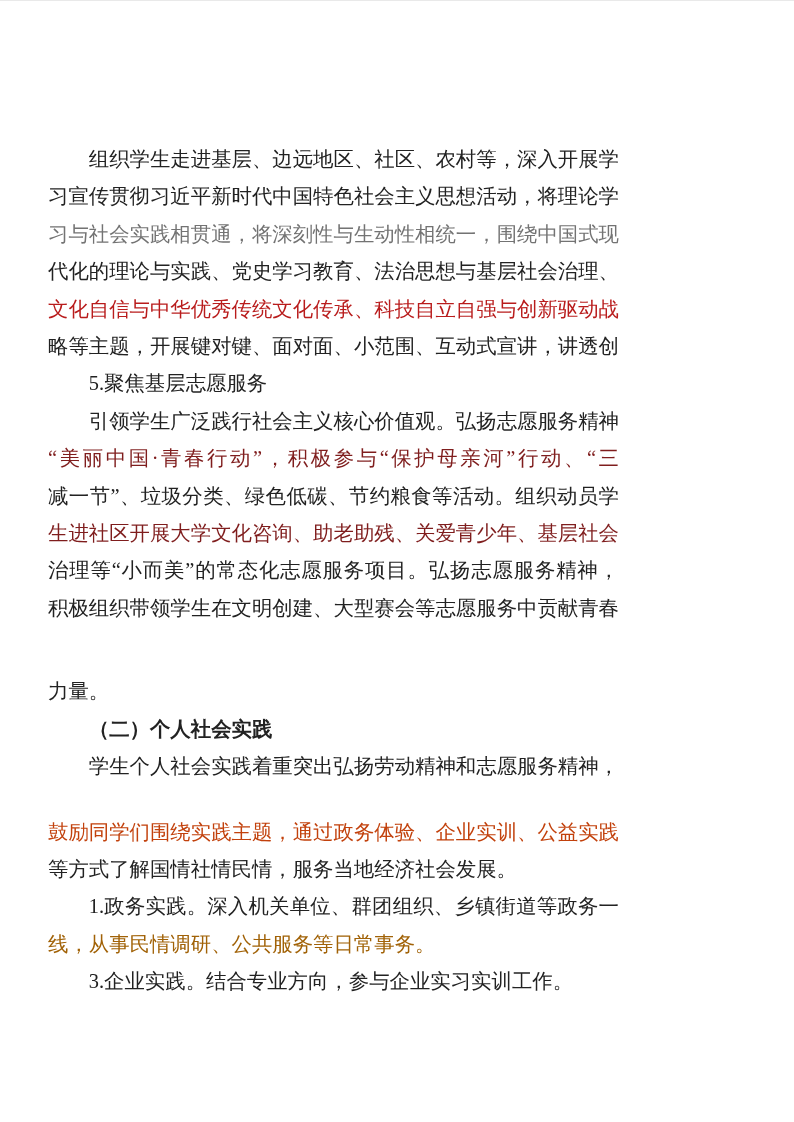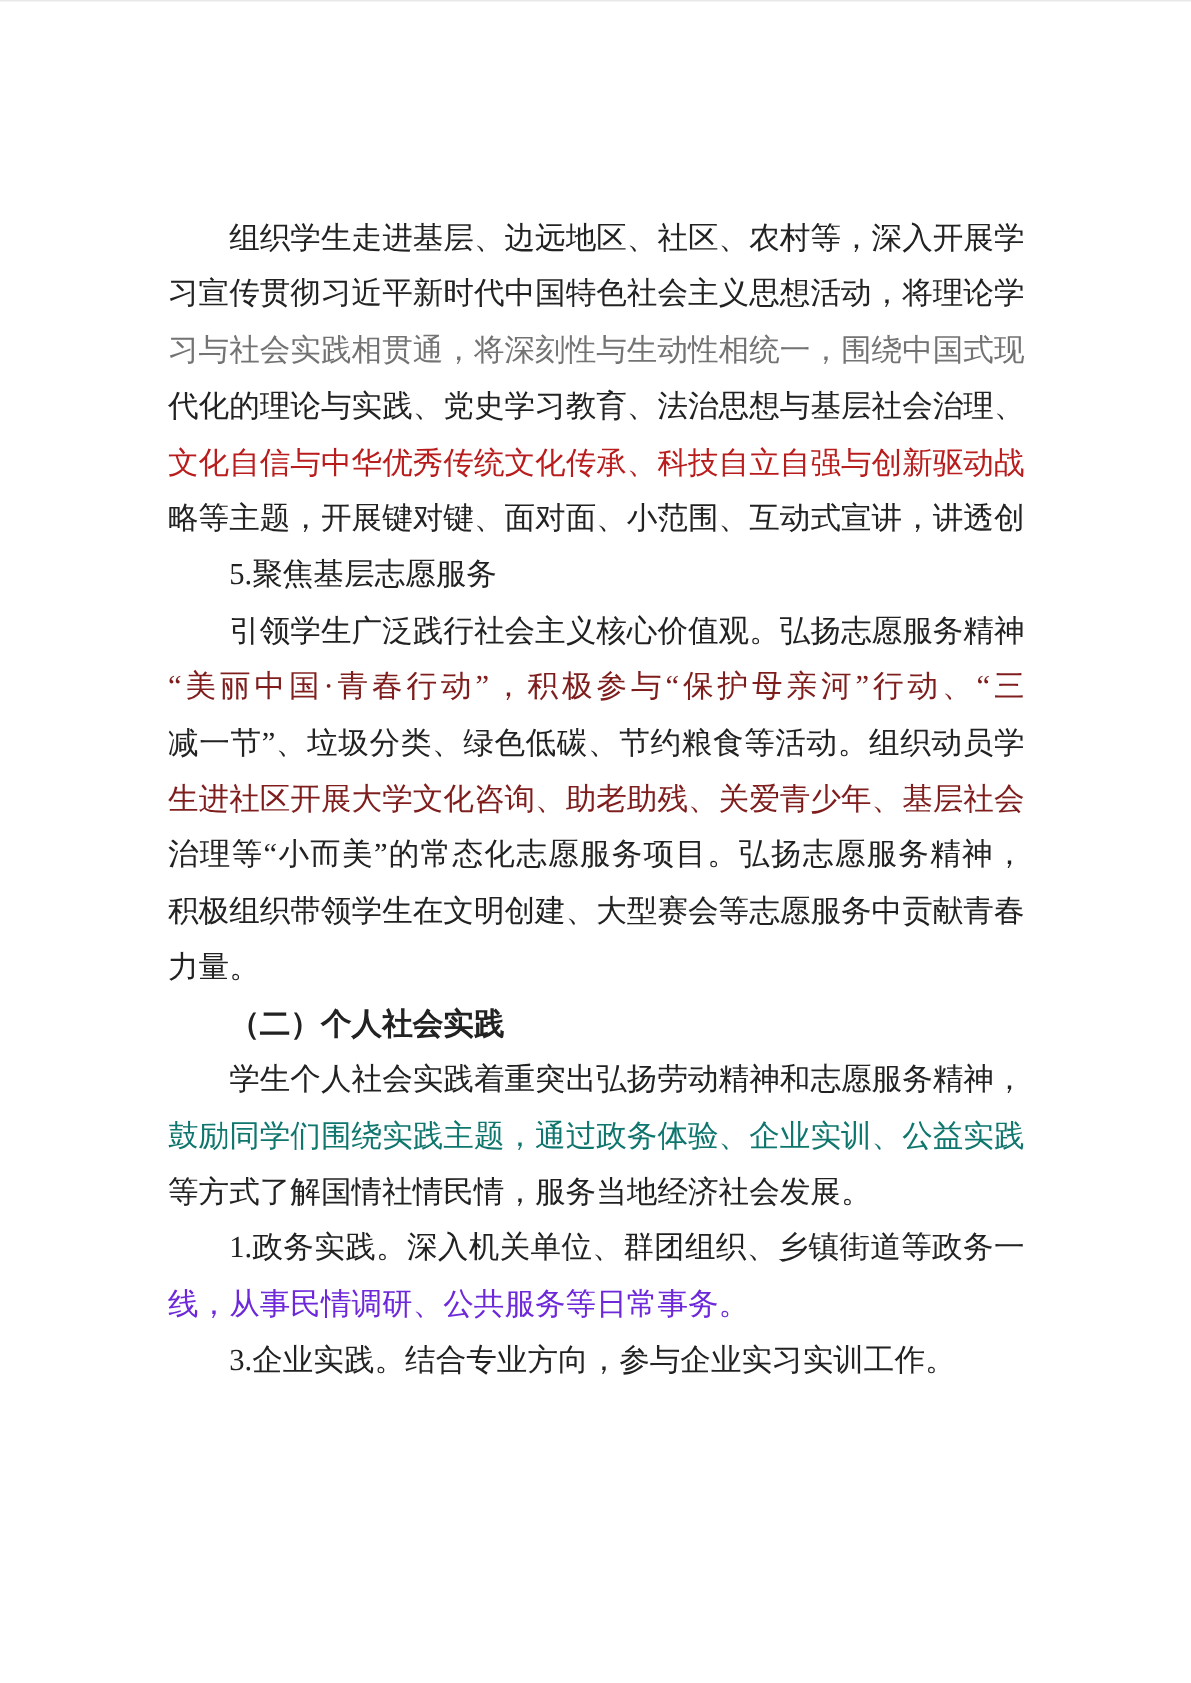--- a/index.html
+++ b/index.html
@@ -6,21 +6,21 @@
     margin: 0;
     padding: 0;
     background: #ffffff;
   }
   .page {
     position: relative;
     width: 794px;
     height: 1096px;
     box-sizing: border-box;
     background: #ffffff;
-    padding: 141px 111px 0 112px;
+    padding: 141px 111px 0 48px;
     overflow: hidden;
   }
   .top-edge {
     position: absolute;
     top: 0;
     left: 0;
     width: 794px;
     height: 1px;
     background: #e9e9e9;
   }
@@ -59,22 +59,22 @@
       <div class="line" style="color: rgb(34, 34, 34);">代化的理论与实践、党史学习教育、法治思想与基层社会治理、</div>
       <div class="line" style="color: #b91c1c;">文化自信与中华优秀传统文化传承、科技自立自强与创新驱动战</div>
       <div class="line" style="color: rgb(34, 34, 34);">略等主题，开展键对键、面对面、小范围、互动式宣讲，讲透创</div>
       <div class="line indent end" style="color: rgb(34, 34, 34);">5.聚焦基层志愿服务</div>
       <div class="line indent" style="color: rgb(34, 34, 34);">引领学生广泛践行社会主义核心价值观。弘扬志愿服务精神</div>
       <div class="line" style="color: #7f1d1d;">“美丽中国·青春行动”，积极参与“保护母亲河”行动、“三</div>
       <div class="line" style="color: rgb(34, 34, 34);">减一节”、垃圾分类、绿色低碳、节约粮食等活动。组织动员学</div>
       <div class="line" style="color: #7f1d1d; font-family: Liberation Serif, serif;">生进社区开展大学文化咨询、助老助残、关爱青少年、基层社会</div>
       <div class="line" style="color: rgb(34, 34, 34);">治理等“小而美”的常态化志愿服务项目。弘扬志愿服务精神，</div>
       <div class="line" style="color: rgb(34, 34, 34);">积极组织带领学生在文明创建、大型赛会等志愿服务中贡献青春</div>
-      <div class="line end" style="color: rgb(34, 34, 34);">力量。</div>
+      <div class="line end" style="color: rgb(34, 34, 34); margin-top: 46px;">力量。</div>
       <div class="line indent end bold" style="color: rgb(34, 34, 34);">（二）个人社会实践</div>
       <div class="line indent" style="color: rgb(34, 34, 34);">学生个人社会实践着重突出弘扬劳动精神和志愿服务精神，</div>
-      <div class="line" style="color: #0f766e;">鼓励同学们围绕实践主题，通过政务体验、企业实训、公益实践</div>
+      <div class="line" style="color: #c2410c; margin-top: 28px;">鼓励同学们围绕实践主题，通过政务体验、企业实训、公益实践</div>
       <div class="line end" style="color: rgb(34, 34, 34);">等方式了解国情社情民情，服务当地经济社会发展。</div>
       <div class="line indent" style="color: rgb(34, 34, 34);">1.政务实践。深入机关单位、群团组织、乡镇街道等政务一</div>
-      <div class="line end" style="color: #6d28d9;">线，从事民情调研、公共服务等日常事务。</div>
+      <div class="line end" style="color: #a16207;">线，从事民情调研、公共服务等日常事务。</div>
       <div class="line indent end" style="color: rgb(34, 34, 34);">3.企业实践。结合专业方向，参与企业实习实训工作。</div>
     </div>
 </div>
 
 </body></html>

